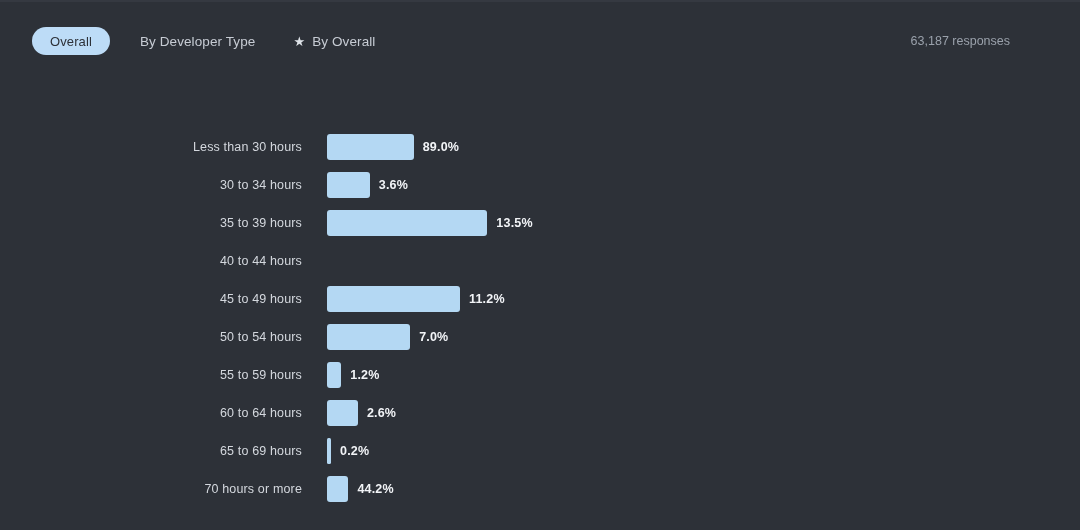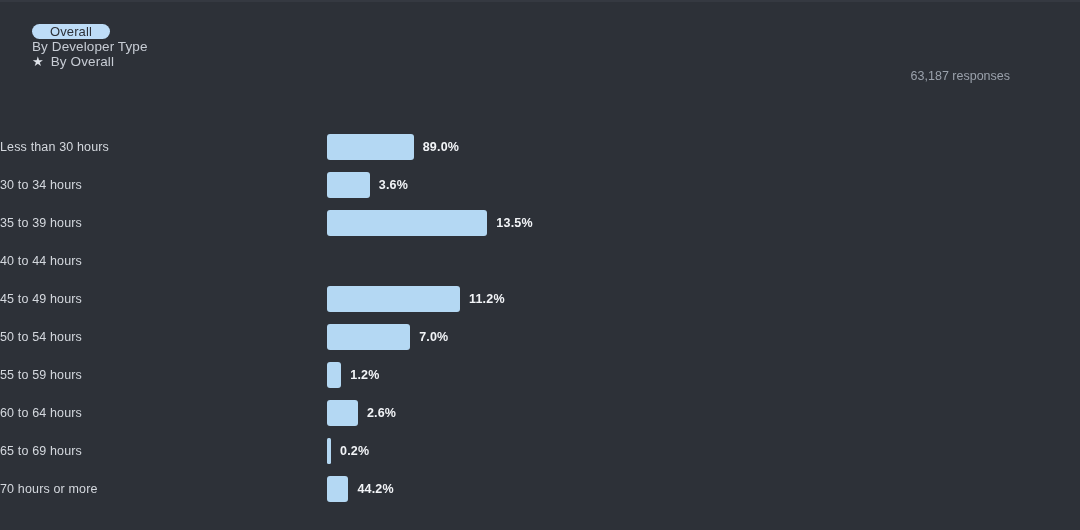--- a/index.html
+++ b/index.html
@@ -27,23 +27,22 @@
   }
 
   
   .tabbar {
     position: absolute;
     top: 24px;
     left: 0;
     width: 1080px;
     height: 34px;
     display: flex;
-    align-items: flex-start;
+    align-items: center;
     padding: 0 70px 0 32px;
-    flex-direction: column;
   }
   .tab {
     font-size: 13.5px;
     color: #c7ccd4;
     letter-spacing: .1px;
     white-space: nowrap;
     display: flex;
     align-items: center;
     height: 28px;
     padding: 0 0px;
@@ -83,21 +82,21 @@
     width: 1080px;
   }
   .row {
     height: 38px;
     display: flex;
     align-items: center;
     width: 100%;
   }
   .cat-label {
     width: 327px;
-    text-align: left;
+    text-align: right;
     padding-right: 25px;
     font-size: 12.5px;
     color: #d4d8de;
     white-space: nowrap;
     letter-spacing: .15px;
   }
   .bar-zone {
     flex: 1;
     display: flex;
     align-items: center;

